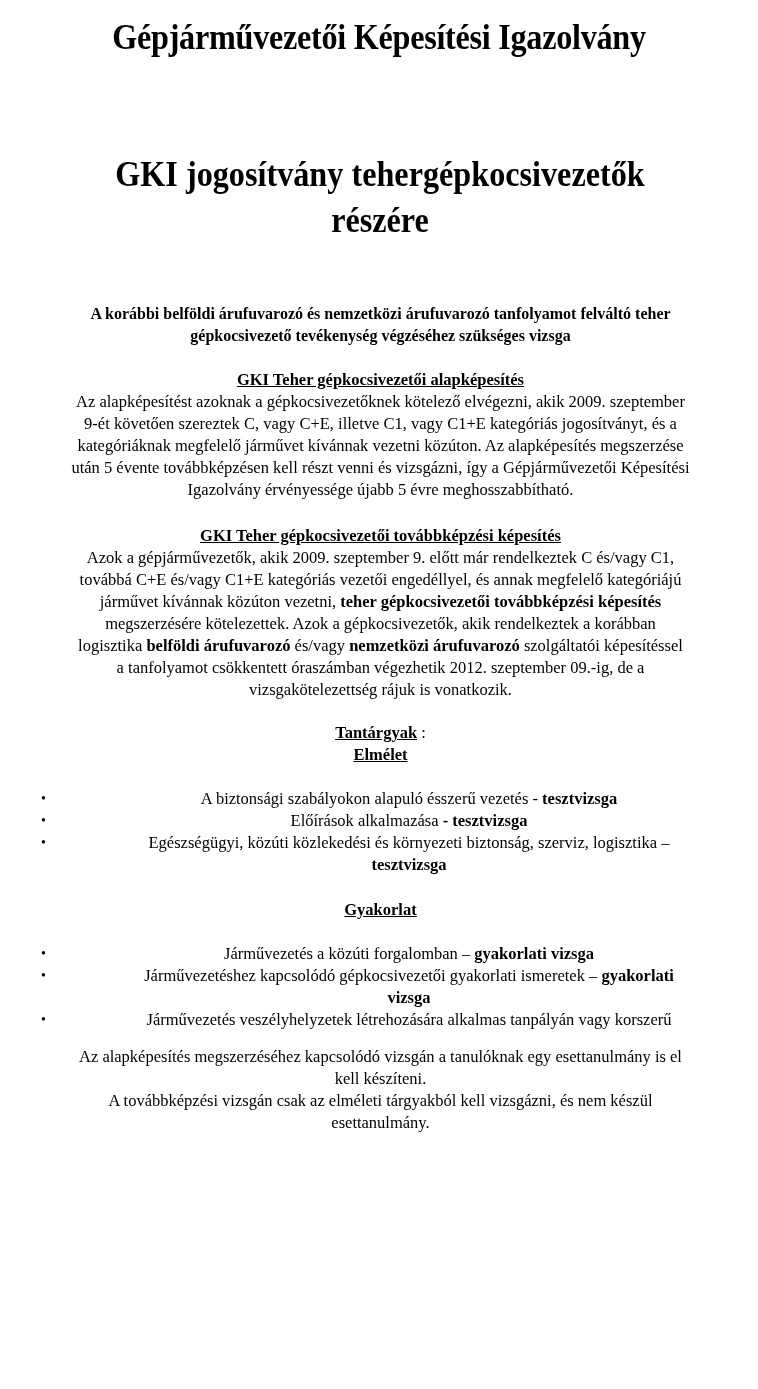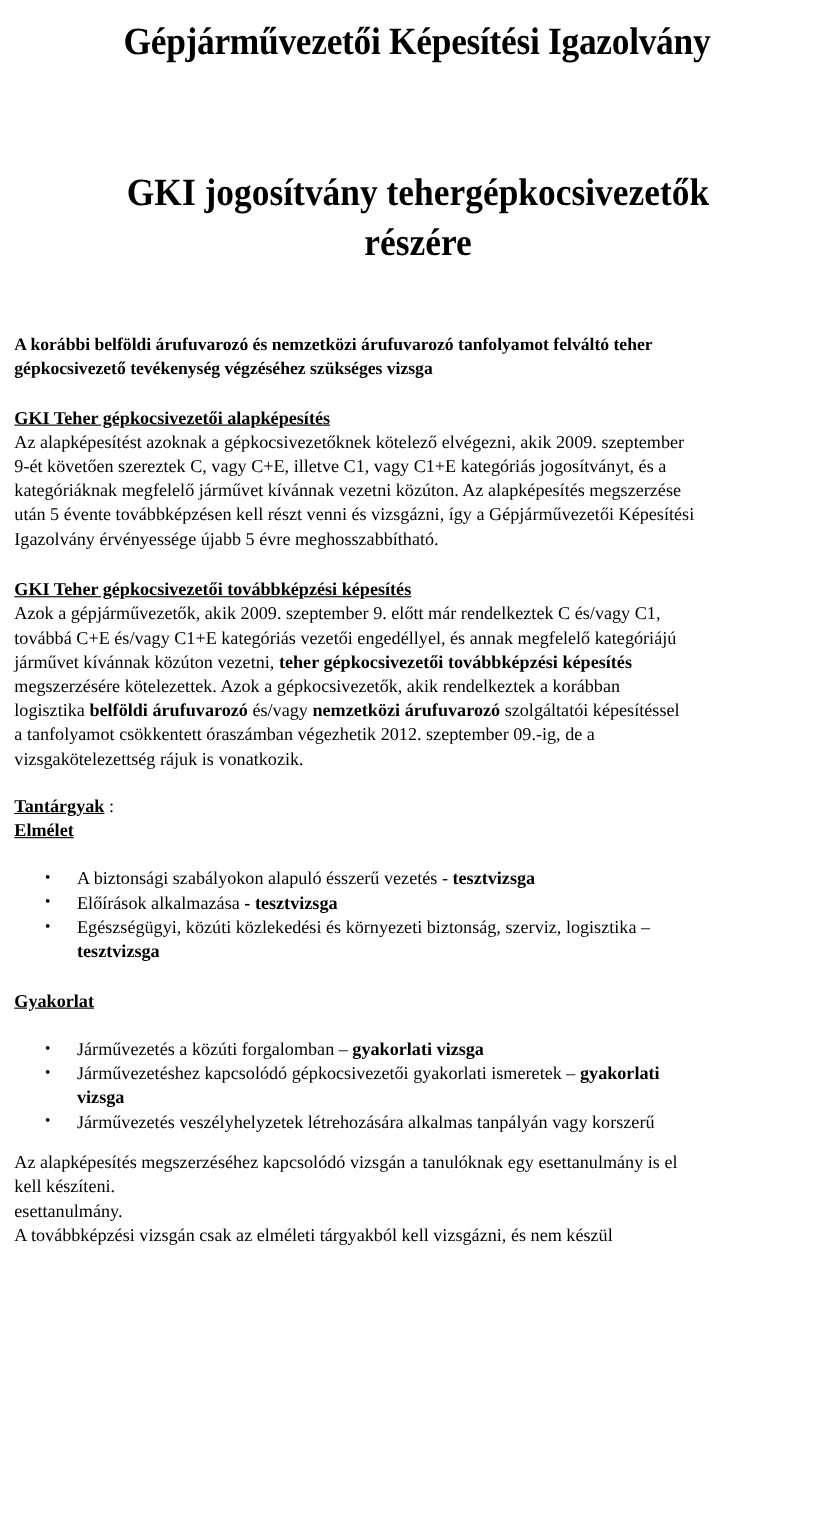--- a/index.html
+++ b/index.html
@@ -1,21 +1,21 @@
 <!DOCTYPE html>
 <html><head>
   <meta charset="utf-8">
   <style>
     html, body { margin: 0; padding: 0; background: #ffffff; }
     body {
       width: 758px; height: 1389px; position: relative; overflow: hidden;
       font-family: "Liberation Serif", "DejaVu Serif", serif;
       color: #000;
     }
-    .abs { position: absolute; }
+    .abs { position: absolute; text-align: center; }
     .title1 {
       left: 0; width: 758px; top: 16px; text-align: center;
       font-size: 35px; font-weight: bold; letter-spacing: -0.3px;
       transform: scaleX(0.92); transform-origin: center;
       line-height: 44px;
     }
     .title2 {
       left: 40px; width: 680px; top: 152px; text-align: center;
       font-size: 35px; font-weight: bold; line-height: 46px;
       transform: scaleX(0.92); transform-origin: center;
@@ -95,15 +95,15 @@
         <span class="line"><span>Járművezetéshez kapcsolódó gépkocsivezetői gyakorlati ismeretek – </span><span class="b">gyakorlati</span></span>
         <span class="line b">vizsga</span>
       </li>
     <li><span class="dot">•</span><span>Járművezetés veszélyhelyzetek  létrehozására alkalmas tanpályán vagy korszerű</span></li>
   </ul>
 </div>
 
 <div class="abs text" style="top:1046px;">
   <span class="line">Az alapképesítés megszerzéséhez kapcsolódó vizsgán a tanulóknak egy esettanulmány is el</span>
   <span class="line">kell készíteni.</span>
+  <span class="line">A továbbképzési vizsgán csak az elméleti  tárgyakból kell vizsgázni, és nem készül</span>
   <span class="line">esettanulmány.</span>
-  <span class="line">A továbbképzési vizsgán csak az elméleti  tárgyakból kell vizsgázni, és nem készül</span>
 </div>
 
 </body></html>

